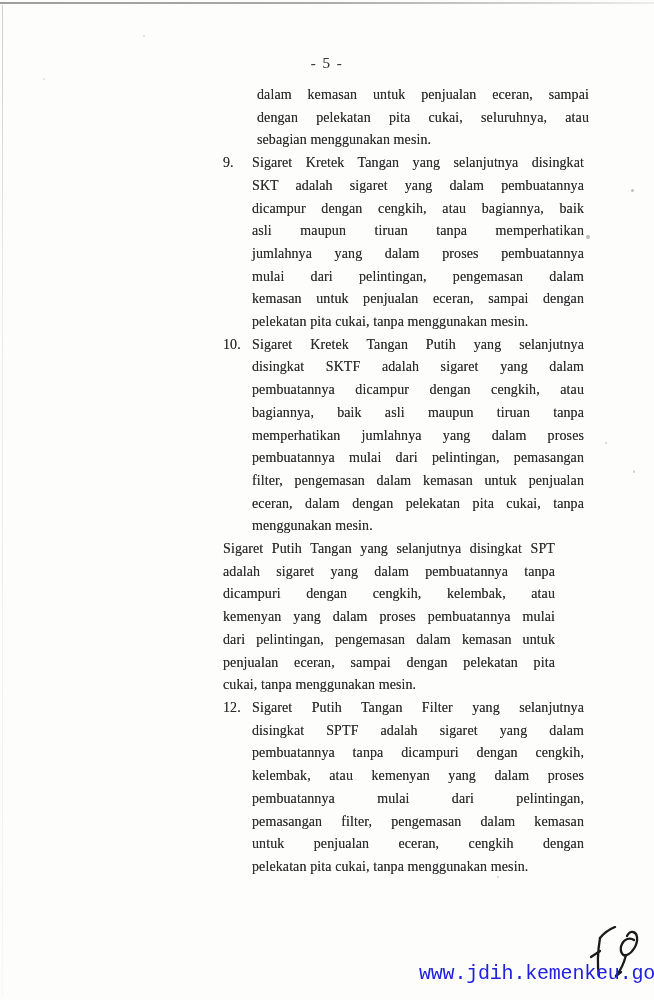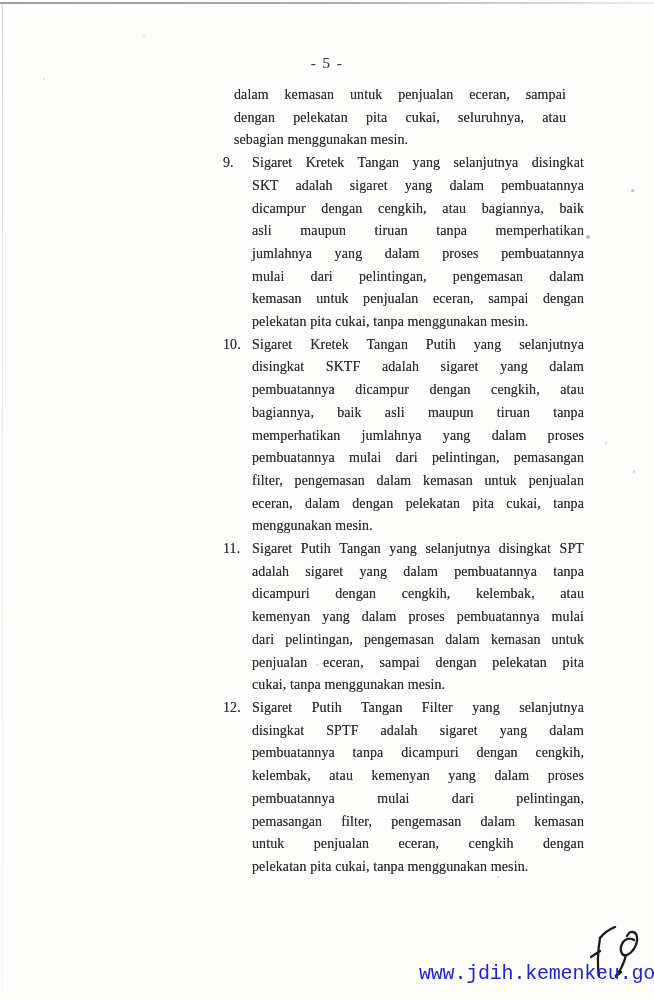--- a/index.html
+++ b/index.html
@@ -29,21 +29,21 @@
     text-align:center;font-size:15px;letter-spacing:1.5px;color:#3a3a3a;
     text-shadow:0 0 .5px rgba(58,58,58,.5);
   }
   
   .content{
     position:absolute;left:223px;top:84px;width:361px;
     font-size:14px;line-height:22.7px;
     text-shadow:0 0 .6px rgba(43,43,43,.6);
     letter-spacing:.1px;
   }
-  .intro{margin-left:11px;width:332px;}
+  .intro{margin-left:34px;width:332px;}
   .item{display:flex;}
   .num{width:29px;flex:none;}
   .ltext{width:332px;flex:none;}
   .tline{text-align:justify;text-align-last:justify;}
   .tline.last{text-align-last:left;}
   
   .footer-url{
     position:absolute;left:419px;top:962px;
     font-family:Liberation Mono, monospace;
     font-size:20px;letter-spacing:-0.2px;
@@ -89,21 +89,20 @@
             <div class="tline">pembuatannya dicampur dengan cengkih, atau</div>
             <div class="tline">bagiannya, baik asli maupun tiruan tanpa</div>
             <div class="tline">memperhatikan jumlahnya yang dalam proses</div>
             <div class="tline">pembuatannya mulai dari pelintingan, pemasangan</div>
             <div class="tline">filter, pengemasan dalam kemasan untuk penjualan</div>
             <div class="tline">eceran, dalam dengan pelekatan pita cukai, tanpa</div>
             <div class="tline last">menggunakan mesin.</div>
           </div>
         </div>
         <div class="item">
-          <div class="num">11.</div>
           <div class="ltext">
             <div class="tline">Sigaret Putih Tangan yang selanjutnya disingkat SPT</div>
             <div class="tline">adalah sigaret yang dalam pembuatannya tanpa</div>
             <div class="tline">dicampuri dengan cengkih, kelembak, atau</div>
             <div class="tline">kemenyan yang dalam proses pembuatannya mulai</div>
             <div class="tline">dari pelintingan, pengemasan dalam kemasan untuk</div>
             <div class="tline">penjualan eceran, sampai dengan pelekatan pita</div>
             <div class="tline last">cukai, tanpa menggunakan mesin.</div>
           </div>
         </div>

